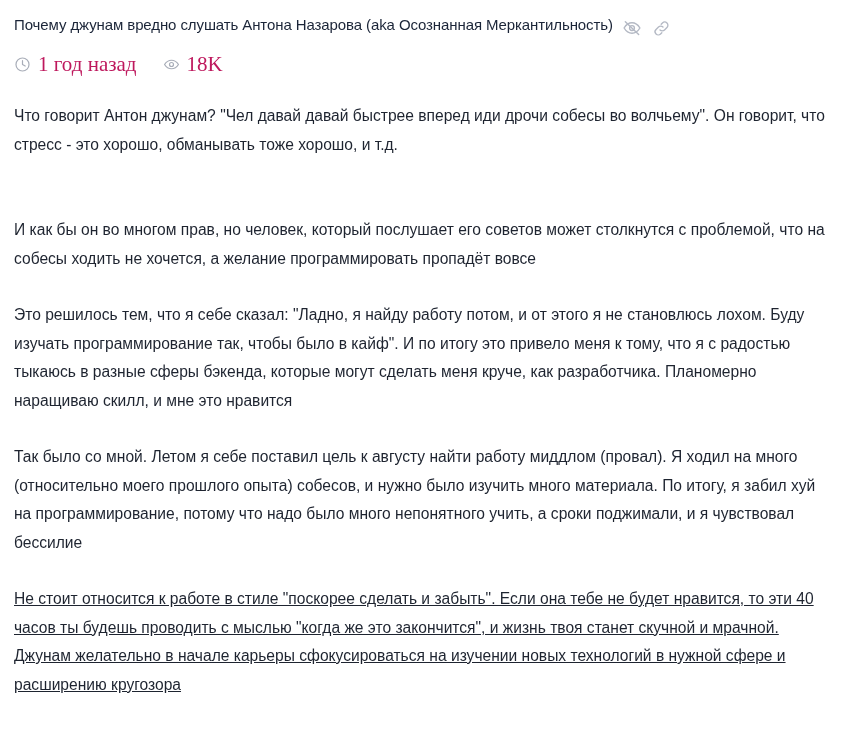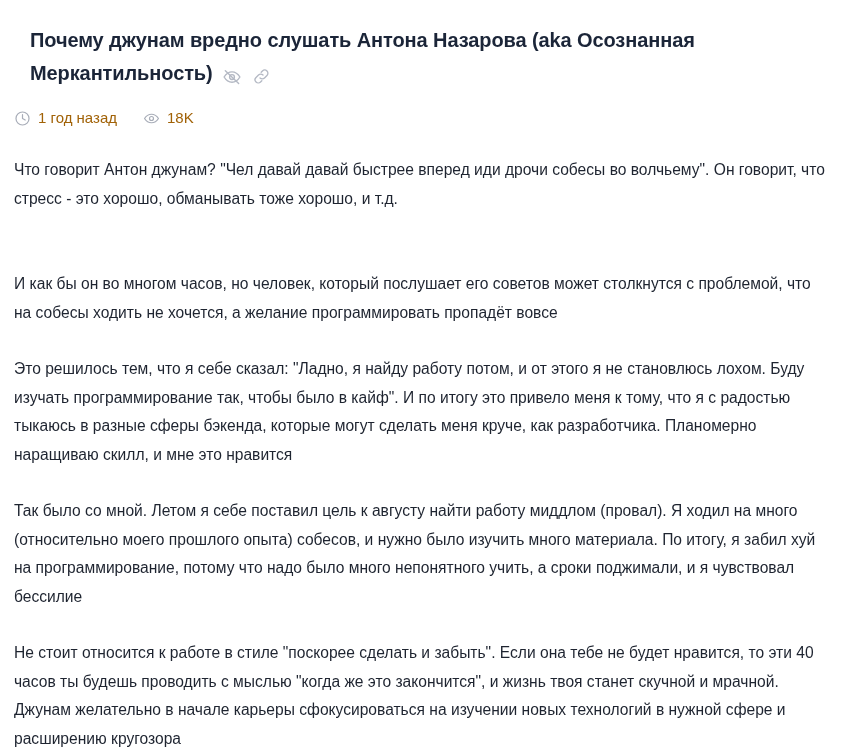--- a/index.html
+++ b/index.html
@@ -23,24 +23,24 @@
     padding: 0 14px 0 14px;
     background: #ffffff;
     position: relative;
   }
 
   
   .title-block {
     padding-top: 8px;
   }
   .article-title {
-    margin: 16px;
-    font-size: 20px;
+    margin: 0;
+    font-size: 15px;
     line-height: 33px;
-    font-weight: 700;
+    font-weight: 400;
     color: #1b2538;
     letter-spacing: -0.1px;
     display: block;
   }
   .title-text {
     display: inline;
   }
   .title-icons {
     display: inline-block;
     vertical-align: -2px;
@@ -76,41 +76,43 @@
   .meta-icon {
     display: inline-flex;
     align-items: center;
     justify-content: center;
     margin-right: 7px;
     color: #a8adb8;
     line-height: 0;
   }
   .meta-icon svg { display: block; }
   .meta-label {
-    color: #a16207;
-    font-size: 15px;
+    color: #be185d;
+    font-size: 21px;
+    font-family: Liberation Serif, serif;
   }
 
   
   .article-body {
     margin-top: 28px;
   }
   .para {
     margin: 0 0 28px 0;
     font-size: 15.6px;
     line-height: 28.5px;
     color: #1e2430;
     max-width: 818px;
     word-wrap: break-word;
   }
   .para.gap-large {
     margin-bottom: 57px;
   }
   .para:last-child {
     margin-bottom: 18px;
+    text-decoration: underline;
   }
 </style>
 </head>
 <body>
 
 <div class="page">
 
   <div class="title-block">
     <h1 class="article-title"><span class="title-text">Почему джунам вредно слушать Антона Назарова (aka Осознанная Меркантильность)</span><span class="title-icons"><span class="title-icon"><svg width="20" height="20" viewBox="0 0 24 24" fill="none" stroke="currentColor" stroke-width="1.7" stroke-linecap="round" stroke-linejoin="round">
               <path d="M2.5 12s3.8-6.2 9.5-6.2S21.5 12 21.5 12s-3.8 6.2-9.5 6.2S2.5 12 2.5 12z"></path>
@@ -138,19 +140,19 @@
             <path d="M2.2 12s3.7-6 9.8-6 9.8 6 9.8 6-3.7 6-9.8 6S2.2 12 2.2 12z"></path>
             <circle cx="12" cy="12" r="2.8"></circle>
           </svg>
       </span>
       <span class="meta-label">18K</span>
     </div>
   </div>
 
   <div class="article-body">
     <p class="para gap-large">Что говорит Антон джунам? "Чел давай давай быстрее вперед иди дрочи собесы во волчьему". Он говорит, что стресс - это хорошо, обманывать тоже хорошо, и т.д.</p>
-    <p class="para">И как бы он во многом часов, но человек, который послушает его советов может столкнутся с проблемой, что на собесы ходить не хочется, а желание программировать пропадёт вовсе</p>
+    <p class="para">И как бы он во многом прав, но человек, который послушает его советов может столкнутся с проблемой, что на собесы ходить не хочется, а желание программировать пропадёт вовсе</p>
     <p class="para">Это решилось тем, что я себе сказал: "Ладно, я найду работу потом, и от этого я не становлюсь лохом. Буду изучать программирование так, чтобы было в кайф". И по итогу это привело меня к тому, что я с радостью тыкаюсь в разные сферы бэкенда, которые могут сделать меня круче, как разработчика. Планомерно наращиваю скилл, и мне это нравится</p>
     <p class="para">Так было со мной. Летом я себе поставил цель к августу найти работу миддлом (провал). Я ходил на много (относительно моего прошлого опыта) собесов, и нужно было изучить много материала. По итогу, я забил хуй на программирование, потому что надо было много непонятного учить, а сроки поджимали, и я чувствовал бессилие</p>
     <p class="para">Не стоит относится к работе в стиле "поскорее сделать и забыть". Если она тебе не будет нравится, то эти 40 часов ты будешь проводить с мыслью "когда же это закончится", и жизнь твоя станет скучной и мрачной. Джунам желательно в начале карьеры сфокусироваться на изучении новых технологий в нужной сфере и расширению кругозора</p>
   </div>
 
 </div>
 
 </body></html>

